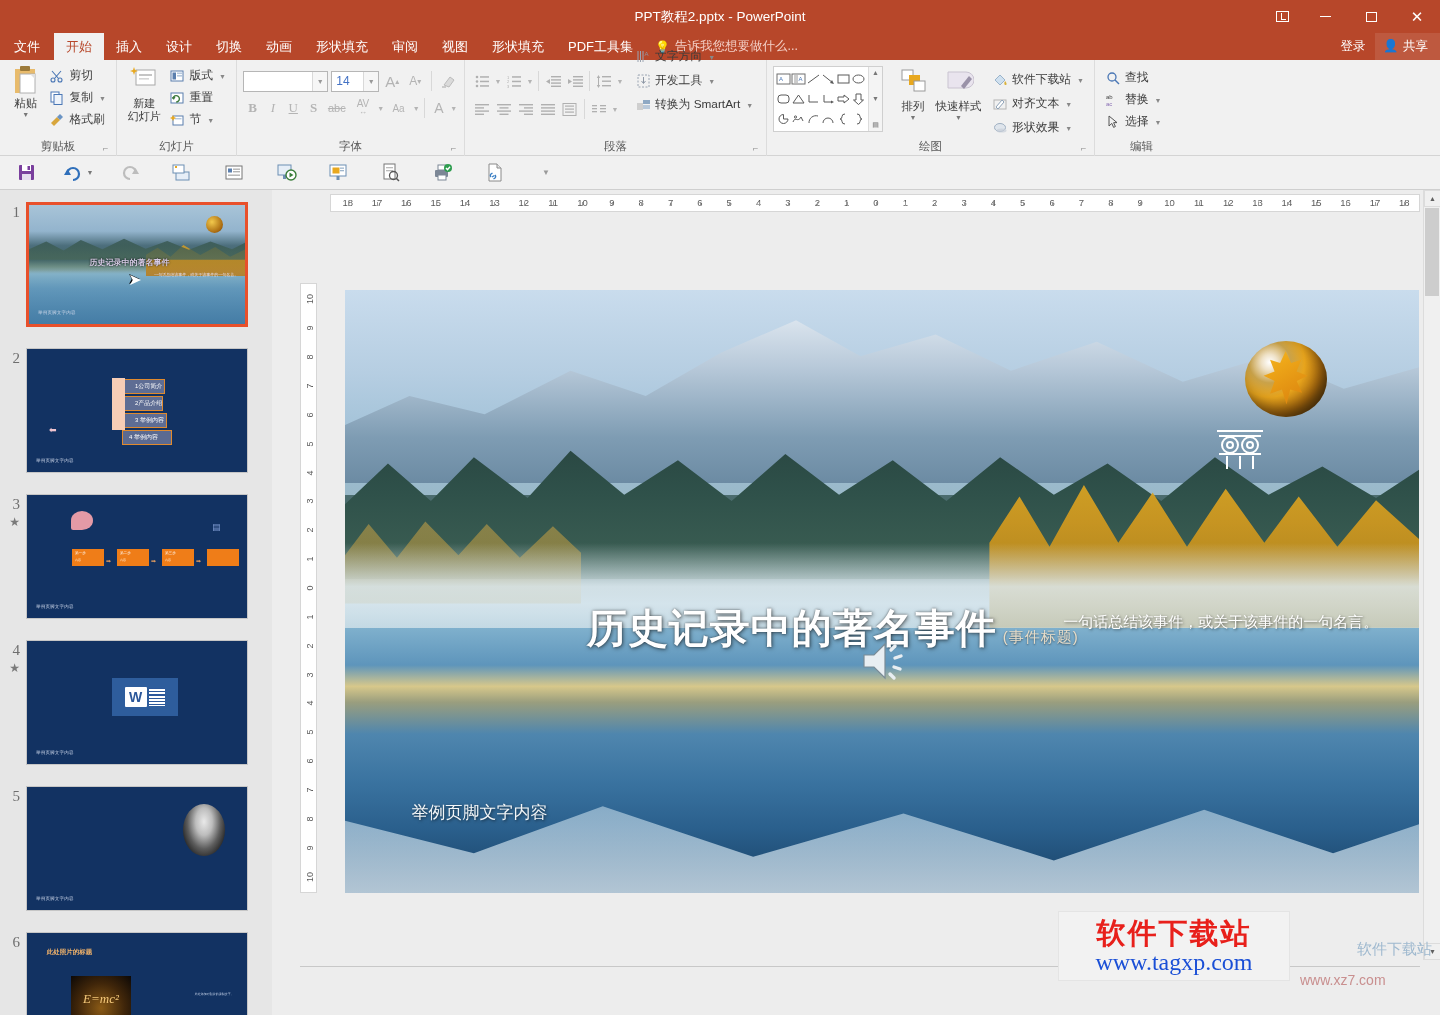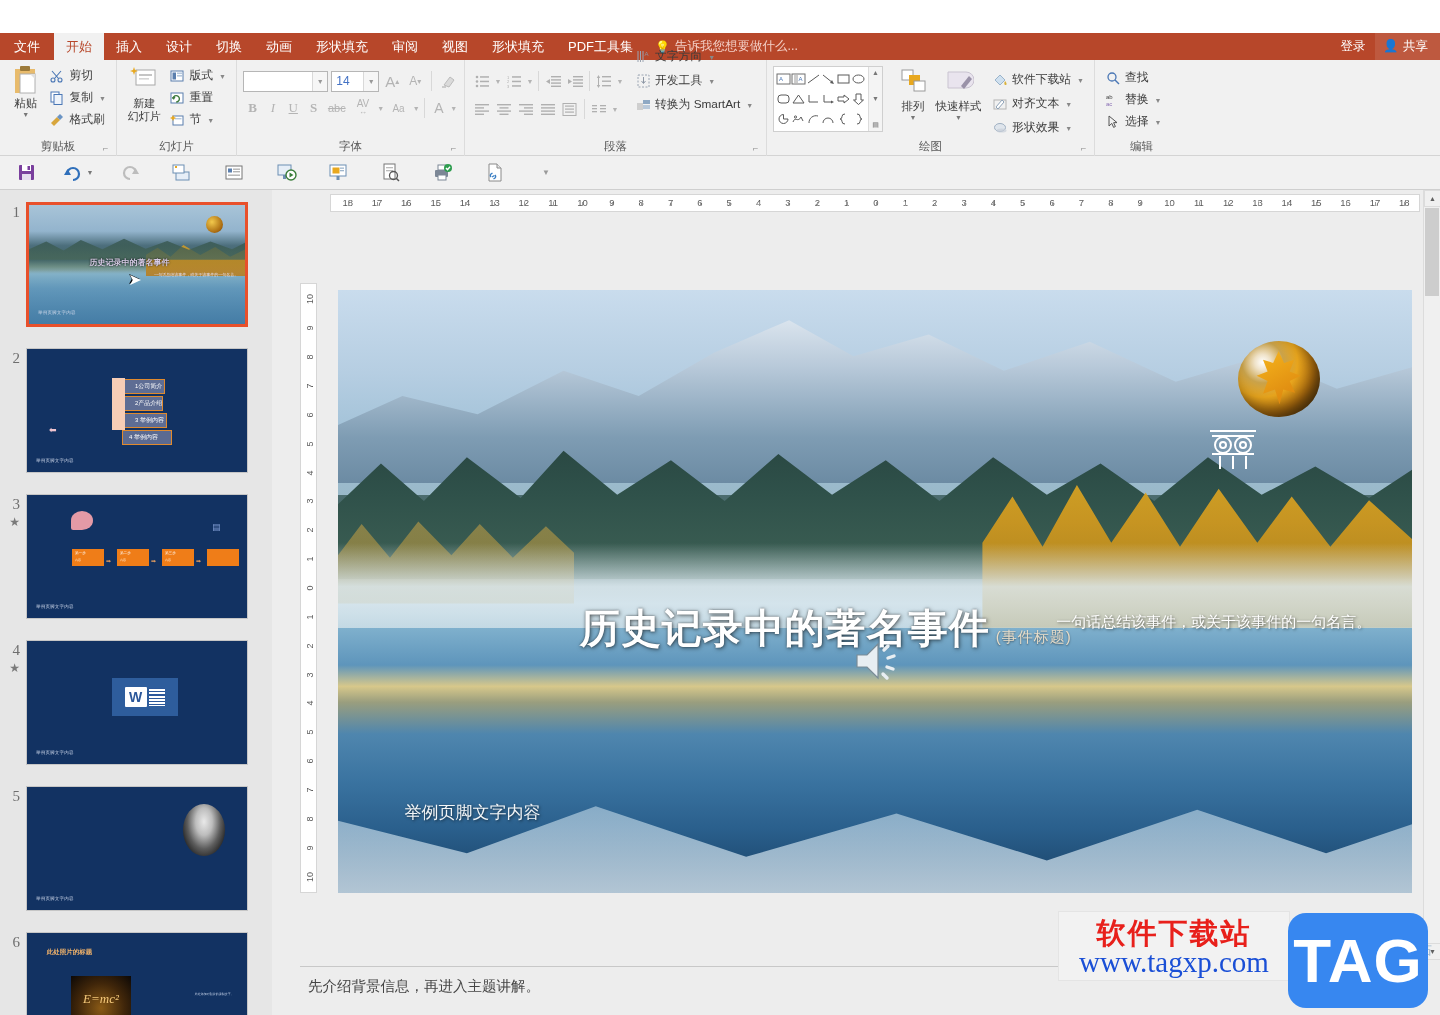--- a/index.html
+++ b/index.html
@@ -266,21 +266,21 @@
     background: #fff; border: 1px solid #d6d6d6; overflow: hidden;
     font-size: 9.5px; color: #5b5b5b;
   }
   .vtick { position: absolute; left: 0; width: 17px; text-align: center;
      transform: rotate(-90deg); font-size: 9px; }
 
   .editarea { position: absolute; left: 272px; top: 190px; width: 1168px; height: 825px; background: #ededed; }
 
   
   .slide {
-    position: absolute; left: 338px; top: 290px; width: 1074px; height: 603px;
+    position: absolute; left: 345px; top: 290px; width: 1074px; height: 603px;
     overflow: hidden; background: #404040; padding-left: 17px;
   }
   .slide-bg {
     position: absolute; inset: 0;
     background:
       linear-gradient(to bottom,
         #cfe0ee 0%, #bcd3e6 8%, #a9c5dd 14%,
         rgba(146,176,196,.95) 20%, rgba(86,120,126,.98) 30%,
         #3e5f5c 40%, #46685f 46%,
         rgba(196,214,222,.96) 52%, rgba(150,186,204,.95) 57%,
@@ -377,41 +377,56 @@
   }
   .vscroll-thumb2 { position: absolute; left: 1px; top: 18px; width: 14px; height: 88px; background: #cdcdcd; }
 
   
   .wm-box {
     position: absolute; left: 1058px; top: 911px; width: 232px; height: 70px;
     background: #f2f2f2; display: flex; flex-direction: column; align-items: center;
     justify-content: center; border: 1px solid #e4e4e4;
   }
   .wm-cn { font-size: 29px; font-weight: bold; color: #e8201b; letter-spacing: 2px; line-height: 32px; }
-  .wm-url { font-size: 29px; color: #1a4fd6; font-family: "Liberation Serif", serif; line-height: 26px; }
+  .wm-url { font-size: 24px; color: #1a4fd6; font-family: "Liberation Serif", serif; line-height: 26px; }
   .wm-tag {
     position: absolute; left: 1288px; top: 913px; width: 140px; height: 95px;
     background: #3787f0; border-radius: 18px; display: flex; align-items: center; justify-content: center;
     color: #fff; font-size: 62px; font-weight: bold; letter-spacing: 1px;
   }
   .wm-xz {
     position: absolute; left: 1270px; top: 940px; width: 170px; font-size: 15px; color: #9fb9cf;
     text-align: right; padding-right: 8px; pointer-events: none;
   }
   .wm-xz2 { position: absolute; left: 1300px; top: 972px; font-size: 14px; color: #c98f8f; }
   .ime {
     position: absolute; left: 1178px; top: 957px; font-size: 13px; color: #aab6c4;
     display: flex; gap: 6px; align-items: center;
   }
 </style>
 </head>
 <body>
 
 <div id="app">
 
+  <div class="titlebar">
+    <div class="title-text">PPT教程2.pptx - PowerPoint</div>
+    <div class="win-btns">
+      <div class="win-btn ribbon-opt">
+        <span class="box-glyph"></span>
+      </div>
+      <div class="win-btn">
+          <span class="min-glyph"></span>
+        </div>
+      <div class="win-btn">
+          <span class="max-glyph"></span>
+        </div>
+      <div class="win-btn close">✕</div>
+    </div>
+  </div>
 
   <div class="tabbar">
     <div class="tab file">文件</div>
     <div class="tab active">开始</div>
     <div class="tab">插入</div>
     <div class="tab">设计</div>
     <div class="tab">切换</div>
     <div class="tab">动画</div>
     <div class="tab">形状填充</div>
     <div class="tab">审阅</div>
@@ -1307,33 +1322,31 @@
           <line x1="36" y1="30" x2="42" y2="32"></line>
           <line x1="32" y1="37" x2="36" y2="41"></line>
         </g>
       </svg>
     </div>
 
     <div class="slide-footer">举例页脚文字内容</div>
   </div>
 
   <div class="notes-sep"></div>
-  <div class="notes">先介绍背景信息，再进入主题讲解。</div>
 
   <div class="vscroll-main">
     <div class="sb-arrow" style="position:absolute;top:0;left:0">▲</div>
     <div class="vscroll-thumb2"></div>
     <div class="sb-arrow" style="position:absolute;bottom:0;left:0">▼</div>
   </div>
 
   <div class="wm-xz">软件下载站</div>
   <div class="wm-xz2">www.xz7.com</div>
   <div class="ime">
     <span>EN</span>
     <span>简</span>
   </div>
   <div class="wm-box">
     <div class="wm-cn">软件下载站</div>
     <div class="wm-url">www.tagxp.com</div>
   </div>
-  <div class="wm-tag">TAG</div>
 
 </div>
 
 </body></html>

